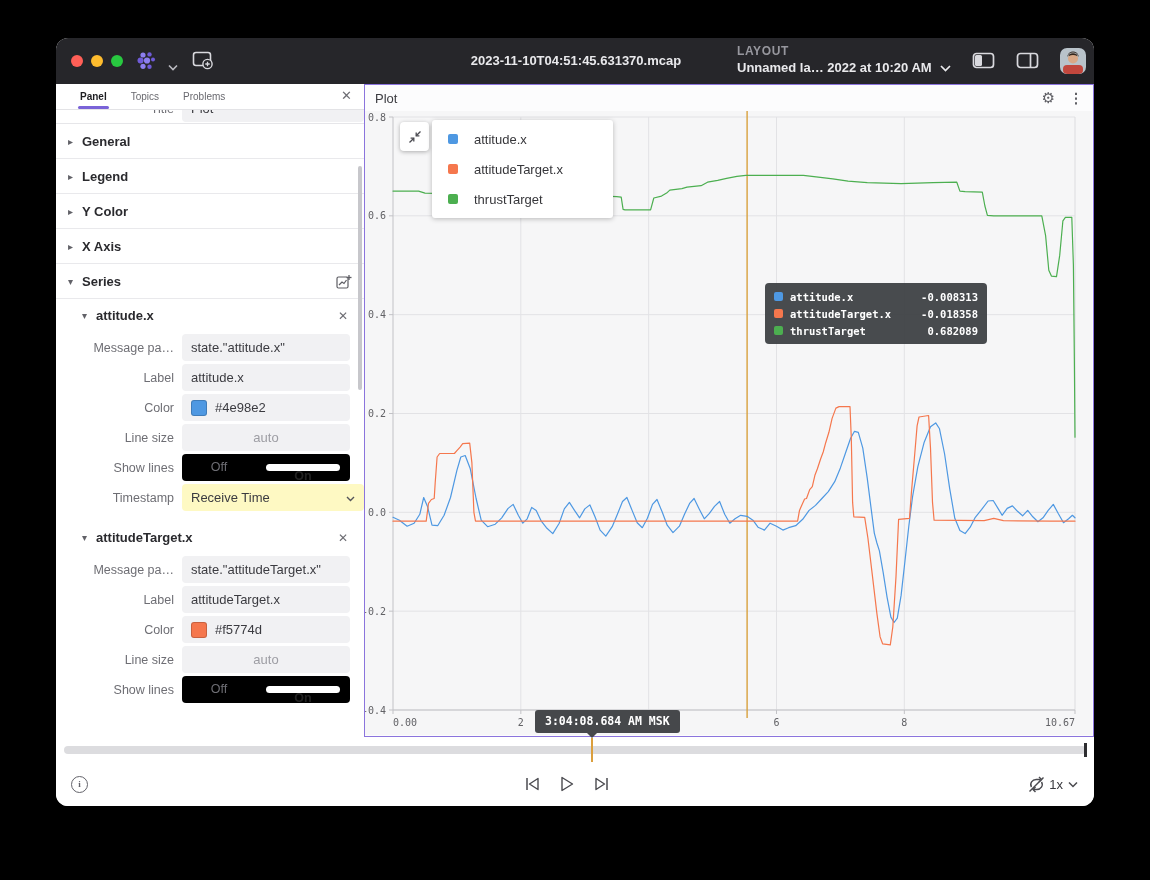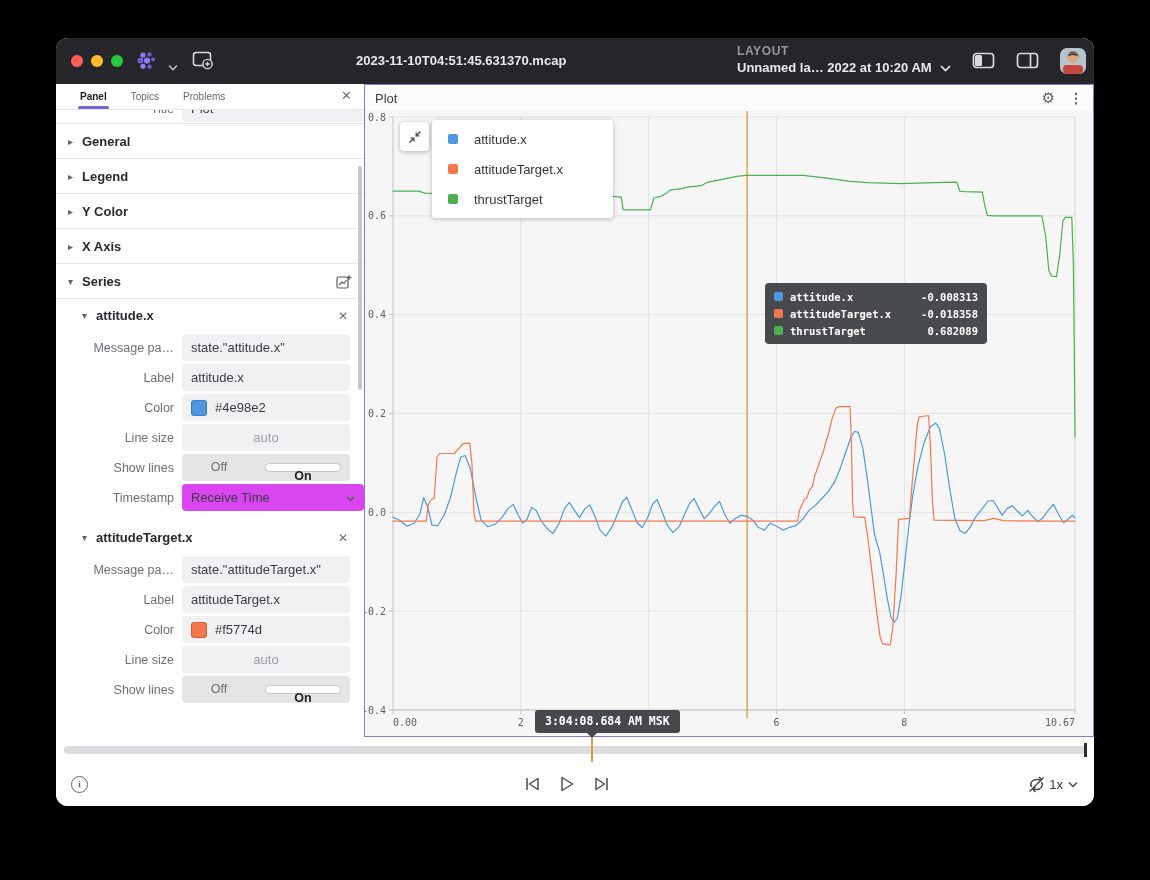--- a/index.html
+++ b/index.html
@@ -9,21 +9,21 @@
     border-radius:12px;overflow:hidden;box-shadow:0 25px 70px rgba(0,0,0,.75);}
   
   .titlebar{position:absolute;left:0;top:0;width:100%;height:46px;background:#26262a;}
   .tl{display:inline-block;width:12px;height:12px;border-radius:50%;}
   .traffic{position:absolute;left:15px;top:17px;display:flex;gap:8px;}
   .tl.red{background:#ff5f57;} .tl.yellow{background:#febc2e;} .tl.green{background:#28c840;}
   .logo{position:absolute;left:80px;top:13px;}
   .app-chev{position:absolute;left:112px;top:19px;}
   .addpanel{position:absolute;left:136px;top:13px;}
   .doc-title{position:absolute;left:300px;top:0;width:440px;height:46px;line-height:46px;
-    text-align:left;color:#e9e9ec;font-size:13px;font-weight:600;white-space:nowrap;}
+    text-align:center;color:#e9e9ec;font-size:13px;font-weight:600;white-space:nowrap;}
   .layout-block{position:absolute;left:681px;top:6px;width:220px;cursor:pointer;}
   .layout-label{font-size:12px;letter-spacing:.6px;color:#97979e;font-weight:700;}
   .layout-name{font-size:13px;color:#e9e9ec;font-weight:600;margin-top:2px;white-space:nowrap;
     display:flex;align-items:center;gap:8px;}
   .tb-icon{position:absolute;top:14px;}
   .avatar{position:absolute;left:1004px;top:10px;width:26px;height:26px;border-radius:7px;overflow:hidden;}
   
   .main{position:absolute;left:0;top:46px;width:1038px;height:653px;display:flex;}
   
   .sidebar{position:relative;width:308px;height:653px;background:#fff;flex:none;overflow:hidden;}
@@ -46,25 +46,25 @@
   .sub-close{margin-left:auto;color:#6d6d73;font-size:12px;cursor:pointer;padding-right:4px;}
   .frow{display:flex;align-items:center;height:29px;margin:1px 0;padding-left:24px;}
   .flabel{width:94px;text-align:right;color:#6e6e74;font-size:12.5px;padding-right:8px;flex:none;
     white-space:nowrap;overflow:hidden;}
   .fbox{width:150px;background:#f1f1f3;border-radius:4px;height:27px;display:flex;align-items:center;
     padding:0 9px;font-size:13px;color:#3b3b40;border:none;outline:none;font-family:"Liberation Sans",sans-serif;}
   input.fbox{width:150px;}
   input.fbox::placeholder{color:#9d9da3;text-align:center;}
   .colorbox{gap:8px;}
   .swatch{width:14px;height:14px;border-radius:3px;border:1px solid rgba(0,0,0,.18);flex:none;}
-  .seg{width:168px;background:#e5e5e5;border-radius:4px;height:27px;display:flex;padding:0;}
+  .seg{width:168px;background:#000000;border-radius:4px;height:27px;display:flex;padding:0;}
   .seg span{flex:1;text-align:center;line-height:27px;font-size:12.5px;color:#6e6e74;cursor:pointer;}
   .seg span.on{background:#fff;border-radius:4px;margin:10px;line-height:25px;color:#222;font-weight:700;
     box-shadow:0 0 0 1px rgba(0,0,0,.12);}
-  .selbox{width:168px;background:#d946ef;border-radius:4px;height:27px;display:flex;align-items:center;
+  .selbox{width:168px;background:#fef9c3;border-radius:4px;height:27px;display:flex;align-items:center;
     padding:0 9px;font-size:13px;color:#3b3b40;cursor:pointer;}
   .selbox .sel-caret{margin-left:auto;color:#55555a;}
   .gap8{height:8px;}
   .sb-scroll{position:absolute;right:2px;top:82px;width:4px;height:224px;background:#c7c7cb;border-radius:2px;}
   
   .plot-panel{position:relative;width:730px;height:653px;background:#fcfcfd;border:1.5px solid #8b74dd;
     box-sizing:border-box;flex:none;}
   .plot-header{position:absolute;left:0;top:0;right:0;height:26px;background:#fcfcfd;display:flex;
     align-items:center;padding:0 10px;z-index:5;}
   .plot-title{font-size:13px;color:#3c3c41;}

